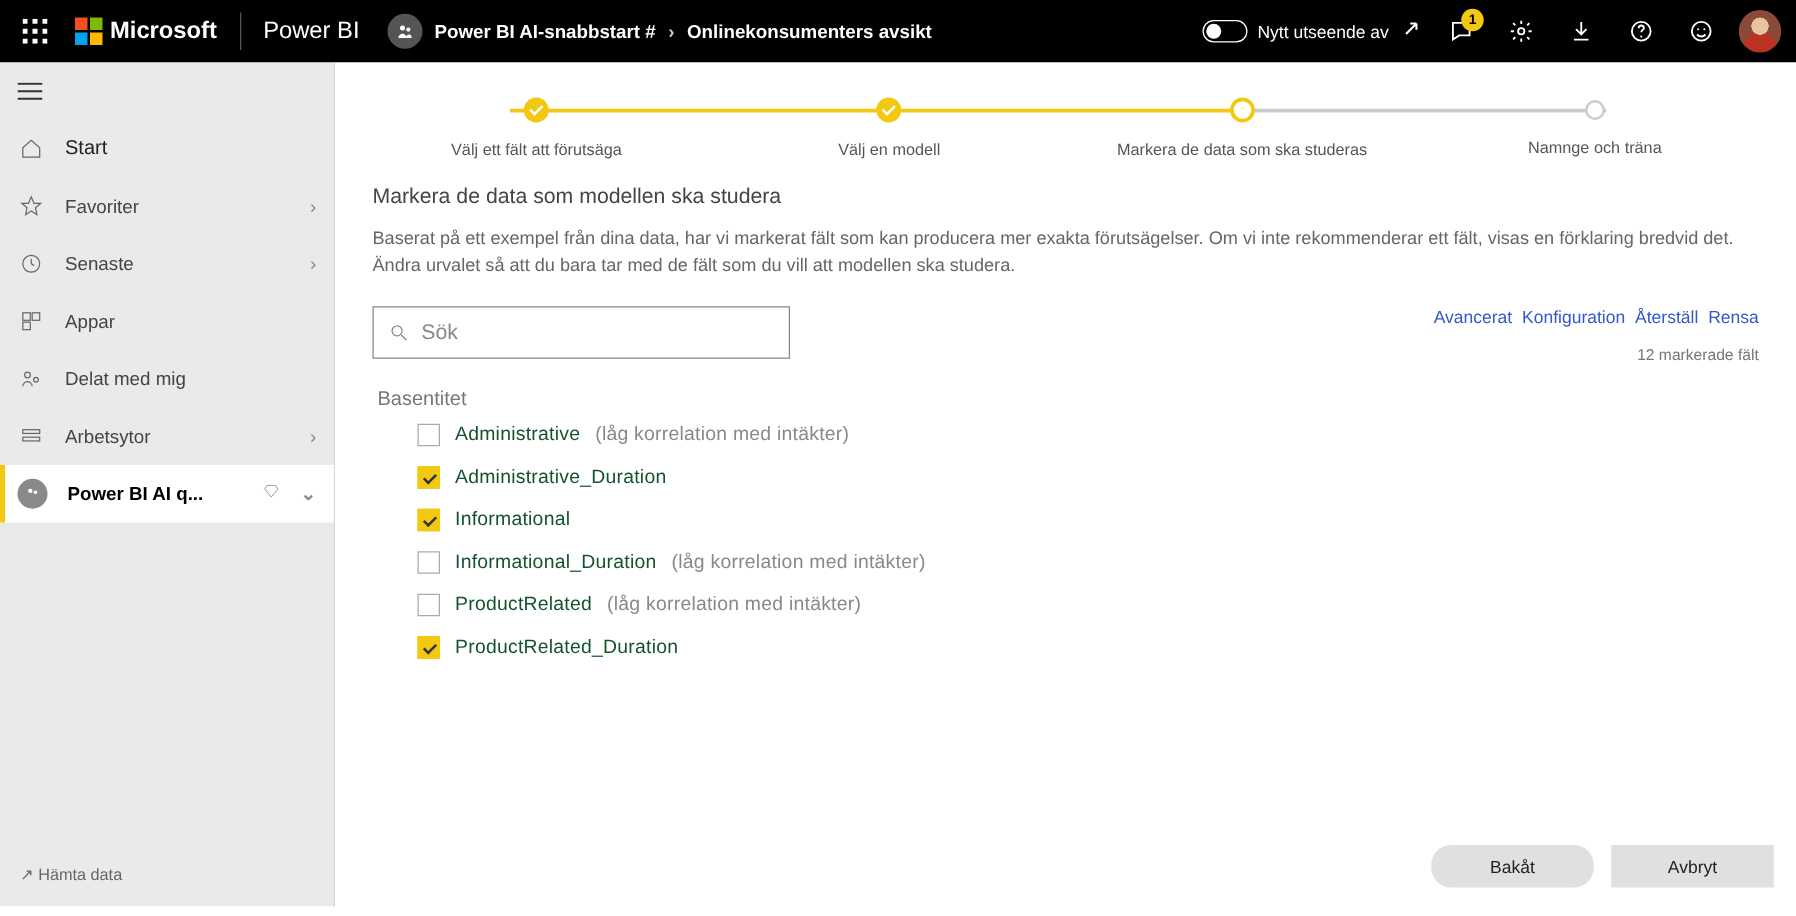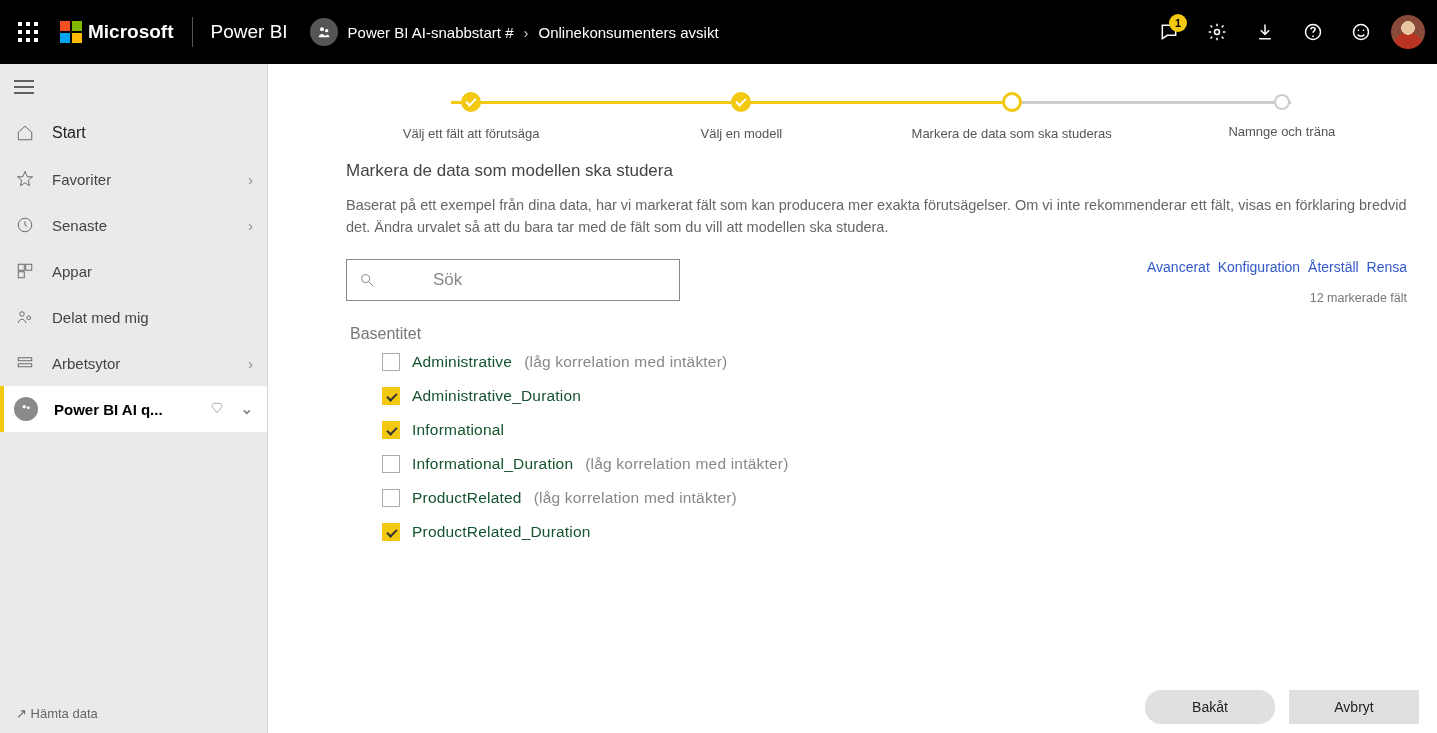--- a/index.html
+++ b/index.html
@@ -1,44 +1,44 @@
 <!DOCTYPE html>
 <html><head>
 <meta charset="utf-8">
 <style>
 * { margin: 0; padding: 0; box-sizing: border-box; font-family: "Segoe UI", -apple-system, sans-serif; }
 html, body { width: 1437px; height: 733px; overflow: hidden; background: #fff; }
 
 
-.topbar { height: 64px; background: #000; color: #fff; display: flex; align-items: center; padding: 0 12px 0 4px; }
+.topbar { height: 50px; background: #000; color: #fff; display: flex; align-items: center; padding: 0 12px 0 4px; }
 .waffle { width: 48px; height: 48px; display: flex; align-items: center; justify-content: center; cursor: pointer; }
 .waffle svg { width: 20px; height: 20px; fill: #fff; }
 .mslogo { display: flex; align-items: center; gap: 6px; margin-left: 8px; }
 .mslogo .sq { width: 22px; height: 22px; display: grid; grid-template: 1fr 1fr / 1fr 1fr; gap: 2px; }
 .mslogo .sq span:nth-child(1){background:#f25022;} .mslogo .sq span:nth-child(2){background:#7fba00;}
 .mslogo .sq span:nth-child(3){background:#00a4ef;} .mslogo .sq span:nth-child(4){background:#ffb900;}
 .mslogo-text { font-size: 19px; font-weight: 600; }
 .vsep { width: 1px; height: 30px; background: #555; margin: 0 18px; }
 .pbi-text { font-size: 19px; font-weight: 400; }
-.breadcrumb { display: flex; align-items: center; gap: 10px; margin-left: 22px; font-size: 15px; }
+.breadcrumb { display: flex; align-items: center; gap: 10px; margin-left: 22px; font-size: 15px; font-weight: bold; }
 .breadcrumb .ws-icon { width: 28px; height: 28px; border-radius: 50%; background: #555; display: flex; align-items: center; justify-content: center; }
 .breadcrumb .ws-icon svg { width: 16px; height: 16px; fill: #fff; }
 .breadcrumb .chev { color: #ccc; }
 .topbar .spacer { flex: 1; }
 .toggle-wrap { display: flex; align-items: center; gap: 8px; margin-right: 6px; }
 .toggle { width: 36px; height: 18px; border: 1px solid #fff; border-radius: 10px; position: relative; }
 .toggle::after { content: ""; position: absolute; left: 2px; top: 2px; width: 12px; height: 12px; background: #fff; border-radius: 50%; }
 .toggle-label { font-size: 14px; }
 .popout svg, .hdr-icon svg { width: 20px; height: 20px; fill: #fff; }
 .hdr-icon { width: 48px; height: 48px; display: flex; align-items: center; justify-content: center; position: relative; cursor: pointer; }
 .badge { position: absolute; top: 6px; right: 6px; width: 18px; height: 18px; background: #f2c811; color: #000; border-radius: 50%; font-size: 11px; font-weight: 600; display: flex; align-items: center; justify-content: center; }
 .avatar { width: 34px; height: 34px; border-radius: 50%; background: linear-gradient(135deg,#c94 0%,#a33 100%); margin-left: 6px; background-image: radial-gradient(circle at 50% 38%, #e8c4a0 0 25%, transparent 26%), radial-gradient(circle at 50% 95%, #b32 0 40%, transparent 41%); background-color:#8a4a3a; }
 
 
-.shell { display: flex; height: calc(733px - 58px); gap: 48px; }
+.shell { display: flex; height: calc(733px - 58px); }
 
 
 .sidebar { width: 268px; background: #eaeaea; border-right: 1px solid #d6d6d6; display: flex; flex-direction: column; }
 .hamburger { height: 46px; display: flex; align-items: center; padding-left: 14px; cursor: pointer; }
 .hamburger svg { width: 20px; height: 14px; stroke: #333; }
 .nav-item { height: 46px; display: flex; align-items: center; padding: 0 14px 0 14px; font-size: 15px; color: #444; cursor: pointer; gap: 16px; }
 .nav-item .ico { width: 22px; display: flex; justify-content: center; }
 .nav-item .ico svg { width: 18px; height: 18px; fill: none; stroke: #666; stroke-width: 1.3; }
 .nav-item .lbl { flex: 1; }
 .nav-item .chev { color: #888; }
@@ -64,21 +64,21 @@
 .step-line.l2 { left: 37%; width: 25%; background: #f2c811; }
 .step-line.l3 { left: 62%; width: 25%; background: #ccc; }
 
 .content { padding: 10px 30px 0 30px; flex: 1; overflow: hidden; display: flex; flex-direction: column; }
 .section-title { font-size: 17px; color: #444; margin-bottom: 14px; }
 .section-desc { font-size: 14.5px; color: #666; line-height: 1.5; margin-bottom: 20px; }
 
 .search-row { display: flex; align-items: flex-start; gap: 20px; margin-bottom: 12px; }
 .search-box { width: 334px; height: 42px; border: 1px solid #888; display: flex; align-items: center; padding: 0 12px; gap: 10px; }
 .search-box svg { width: 16px; height: 16px; fill: none; stroke: #888; stroke-width: 1.5; }
-.search-box input { border: none; outline: none; flex: 1; font-size: 17px; color: #333; background: transparent; margin-left: 48px; }
+.search-box input { border: none; outline: none; flex: 1; font-size: 17px; color: #333; background: transparent; }
 .search-box input::placeholder { color: #888; }
 .links-col { margin-left: auto; text-align: right; }
 .links { font-size: 14px; color: #3358c9; }
 .links span { cursor: pointer; margin-left: 4px; }
 .count { font-size: 12.5px; color: #777; margin-top: 16px; }
 
 .tree-area { flex: 1; overflow-y: auto; position: relative; padding-right: 18px; }
 .tree-area::-webkit-scrollbar { width: 16px; }
 .tree-area::-webkit-scrollbar-track { background: #f0f0f0; }
 .tree-area::-webkit-scrollbar-thumb { background: #c6c6c6; }
@@ -137,20 +137,27 @@
           <circle cx="16" cy="10" r="2.5"></circle>
           <path d="M4 20c0-3 3-5 5-5s5 2 5 5"></path>
           <path d="M13 20c0-2 2-4 4-4s3 2 3 4"></path>
         </svg>
     </div>
     <span>Power BI AI-snabbstart #</span>
     <span class="chev">›</span>
     <span>Onlinekonsumenters avsikt</span>
   </div>
   <div class="spacer"></div>
+  <div class="toggle-wrap">
+    <div class="toggle"></div>
+    <span class="toggle-label">Nytt utseende av</span>
+    <span class="popout"><svg viewBox="0 0 24 24">
+          <path d="M7 17L17 7M17 7h-6M17 7v6" stroke="#fff" stroke-width="2" fill="none"></path>
+        </svg></span>
+  </div>
   <div class="hdr-icon">
     <svg viewBox="0 0 24 24">
         <path d="M4 4h16v12H10l-6 4V4z" fill="none" stroke="#fff" stroke-width="1.8"></path>
       </svg>
     <div class="badge">1</div>
   </div>
   <div class="hdr-icon">
     <svg viewBox="0 0 24 24">
         <circle cx="12" cy="12" r="3" fill="none" stroke="#fff" stroke-width="1.8"></circle>
         <path d="M12 2v3M12 19v3M4.2 4.2l2.1 2.1M17.7 17.7l2.1 2.1M2 12h3M19 12h3M4.2 19.8l2.1-2.1M17.7 6.3l2.1-2.1" stroke="#fff" stroke-width="1.8"></path>

